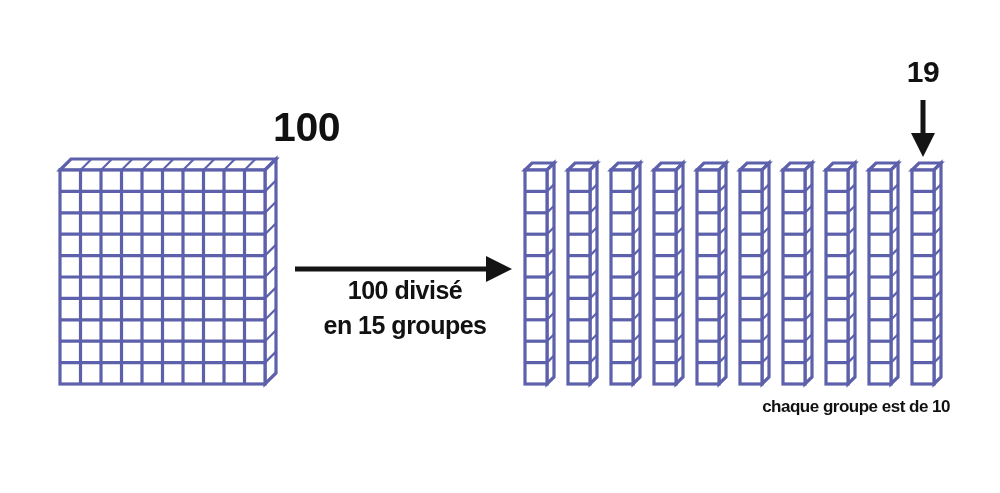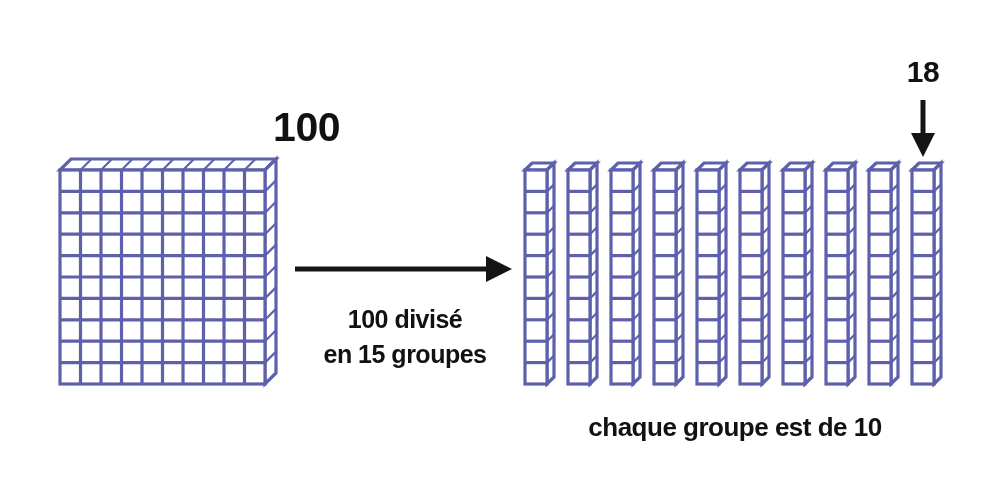--- a/index.html
+++ b/index.html
@@ -37,32 +37,32 @@
     line-height: 46px;
   }
   #label-ten {
     left: 853px; top: 55px;
     width: 140px;
     text-align: center;
     font-size: 30px;
     line-height: 34px;
   }
   #middle-caption {
-    left: 290px; top: 302px;
+    left: 290px; top: 273px;
     width: 230px;
     text-align: center;
     font-size: 25px;
     line-height: 35px;
   }
   #middle-caption div { white-space: nowrap; }
   #bottom-caption {
-    left: 520px; top: 412px;
+    left: 520px; top: 392px;
     width: 430px;
-    text-align: center;
-    font-size: 26px;
+    text-align: right;
+    font-size: 17px;
     line-height: 30px;
   }
   svg { display: block; }
   .blk-face {
     fill: #ffffff;
     stroke: #5d60ab;
     stroke-width: 3.2;
     stroke-linejoin: miter;
   }
   .blk-edge {
@@ -88,21 +88,21 @@
   }
   .arrow-head { fill: #141414; }
 </style>
 </head>
 <body>
 
 <div id="stage">
 
   <div class="label" id="label-hundred">100</div>
 
-  <div class="label" id="label-ten">18</div>
+  <div class="label" id="label-ten">19</div>
 
   <div class="label" id="middle-caption">
     <div>100 divisé</div>
     <div>en 15 groupes</div>
   </div>
 
   <div class="label" id="bottom-caption">chaque groupe est de 10</div>
 
   <svg id="art" width="1000" height="493" viewBox="0 0 1000 493">
     <g id="hundred-group">

